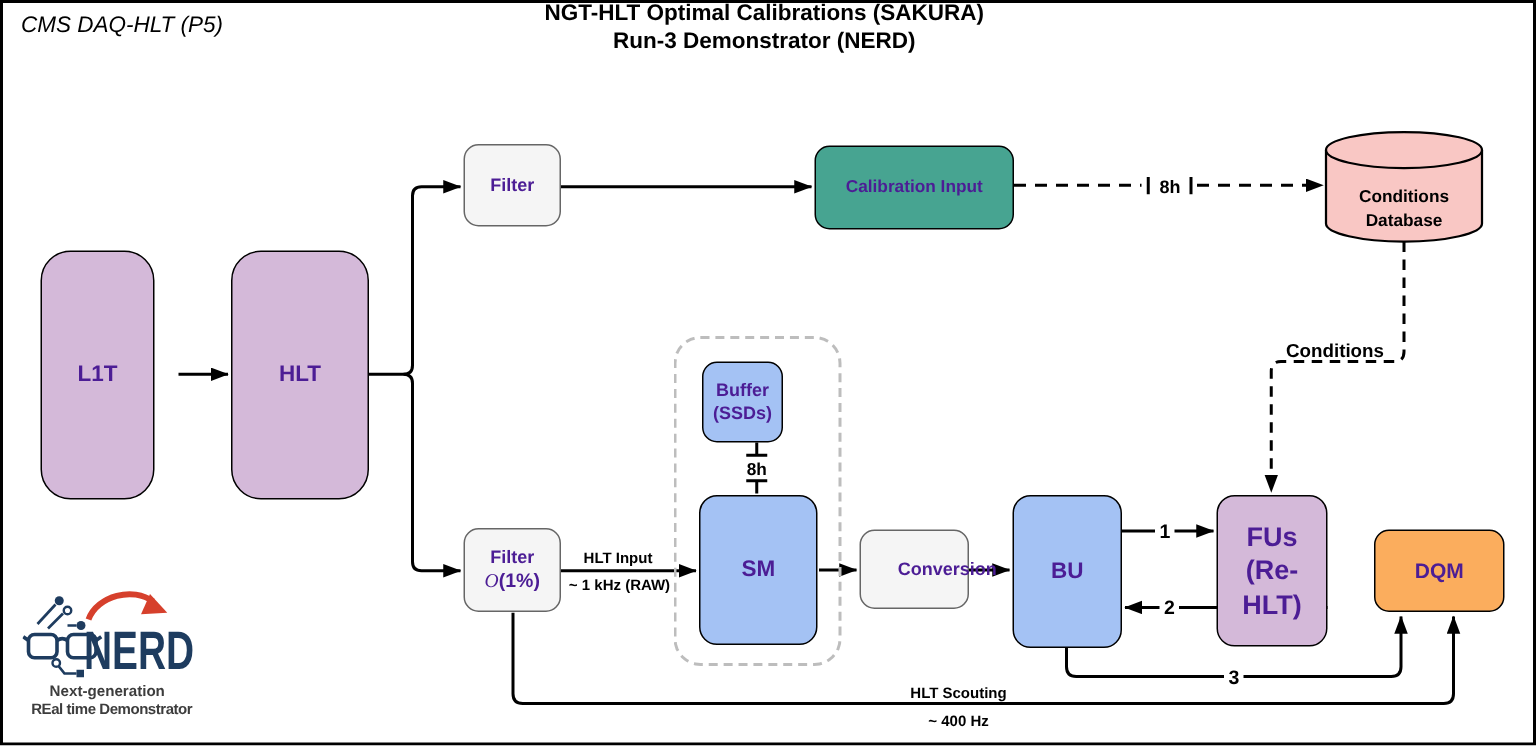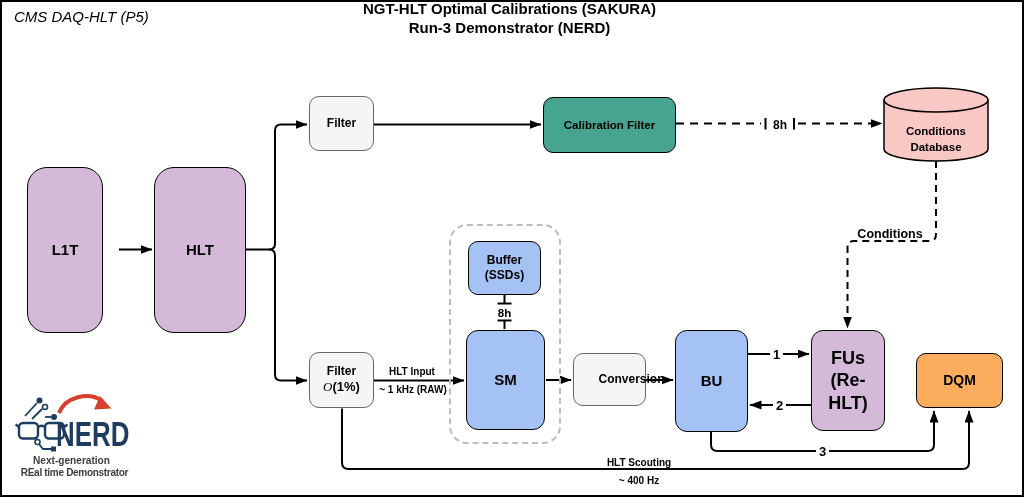--- a/index.html
+++ b/index.html
@@ -1,21 +1,21 @@
 <!DOCTYPE html>
 <html><head>
 <meta charset="utf-8">
 <style>
   html,body{margin:0;padding:0;}
   body{width:1024px;height:497px;position:relative;background:#ffffff;
        font-family:"Liberation Sans", sans-serif;overflow:hidden;}
   .frame{position:absolute;left:0;top:0;width:1020px;height:493px;border:2px solid #000;}
   .box{position:absolute;box-sizing:border-box;border:1.5px solid #000;
        display:flex;align-items:center;justify-content:center;text-align:center;
-       font-weight:bold;color:#000000;line-height:1.25;}
+       font-weight:bold;color:#4c1d95;line-height:1.25;}
   .gray{background:#f5f5f5;border-color:#666;}
   .purple{background:#d4b9d9;}
   .blue{background:#a4c2f4;}
   .teal{background:#47a491;}
   .orange{background:#fbad5d;}
   svg{position:absolute;left:0;top:0;}
 </style>
 </head>
 <body>
 <div class="frame"></div>
@@ -88,22 +88,22 @@
     <text x="936" y="134.5" font-size="11.5">Conditions</text>
     <text x="936" y="150.5" font-size="11.5">Database</text>
   </g>
 </svg>
 
 <div style="position:absolute;left:449px;top:224px;width:112px;height:220px;border:2px dashed #bdbdbd;border-radius:18px;box-sizing:border-box;"></div>
 
 <div class="box purple" style="left:27px;top:167px;width:76px;height:166px;border-radius:20px;font-size:15px;">L1T</div>
 <div class="box purple" style="left:154px;top:167px;width:92px;height:166px;border-radius:20px;font-size:15px;">HLT</div>
 <div class="box gray" style="left:309px;top:96px;width:65px;height:55px;border-radius:10px;font-size:12px;">Filter</div>
-<div class="box teal" style="left:543px;top:97px;width:133px;height:56px;border-radius:10px;font-size:11.5px;">Calibration Filter</div>
-<div class="box blue" style="left:468px;top:241px;width:73px;height:54px;border-radius:10px;font-size:12px;">Buffer<br>(SSDs)</div>
+<div class="box teal" style="left:543px;top:97px;width:133px;height:56px;border-radius:10px;font-size:11.5px;">Calibration Input</div>
+<div class="box blue" style="left:468px;top:241px;width:54px;height:54px;border-radius:10px;font-size:12px;">Buffer<br>(SSDs)</div>
 <div class="box blue" style="left:466px;top:330px;width:79px;height:100px;border-radius:12px;font-size:15px;">SM</div>
 <div class="box gray" style="left:309px;top:352px;width:65px;height:56px;border-radius:10px;font-size:12px;">
     <div>Filter<br><span style="font-size:13px;"><span style="font-family:'Liberation Serif',serif;font-style:italic;font-weight:normal;">O</span>(1%)</span></div>
   </div>
 <div class="box gray" style="left:573px;top:353px;width:73px;height:53px;border-radius:10px;font-size:12px;padding-left:44px;">Conversion</div>
 <div class="box blue" style="left:675px;top:330px;width:73px;height:102px;border-radius:12px;font-size:15px;">BU</div>
 <div class="box purple" style="left:811px;top:330px;width:74px;height:101px;border-radius:12px;font-size:18px;">FUs<br>(Re-HLT)</div>
 <div class="box orange" style="left:916px;top:353px;width:87px;height:55px;border-radius:10px;font-size:14px;">DQM</div>
 
 <svg width="140" height="100" viewBox="0 0 140 100" style="left:15px;top:388px;">

